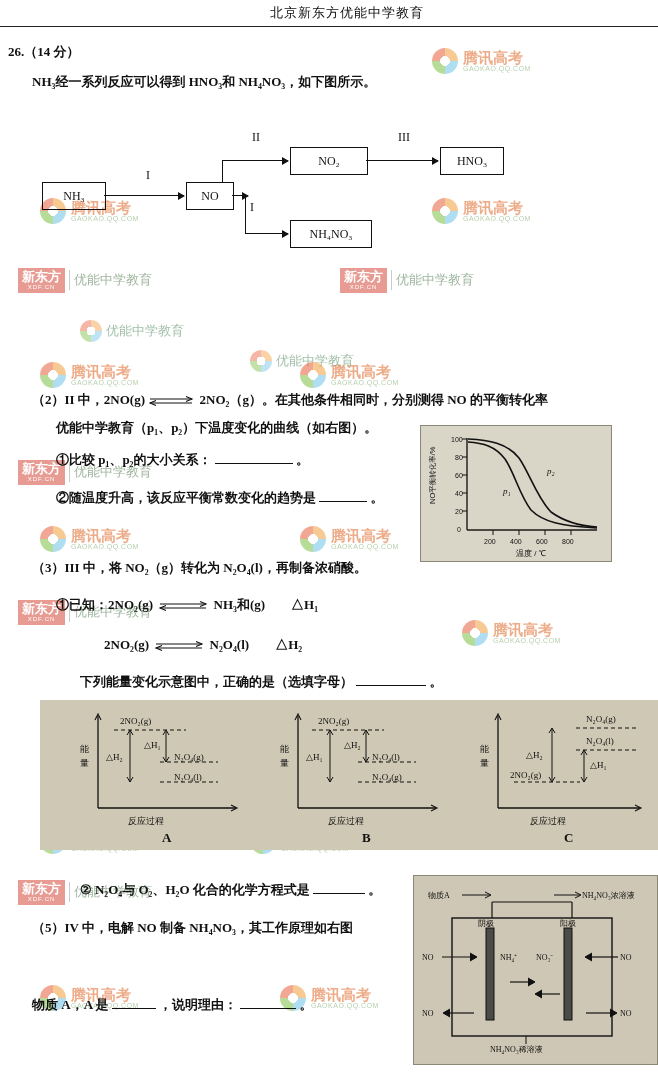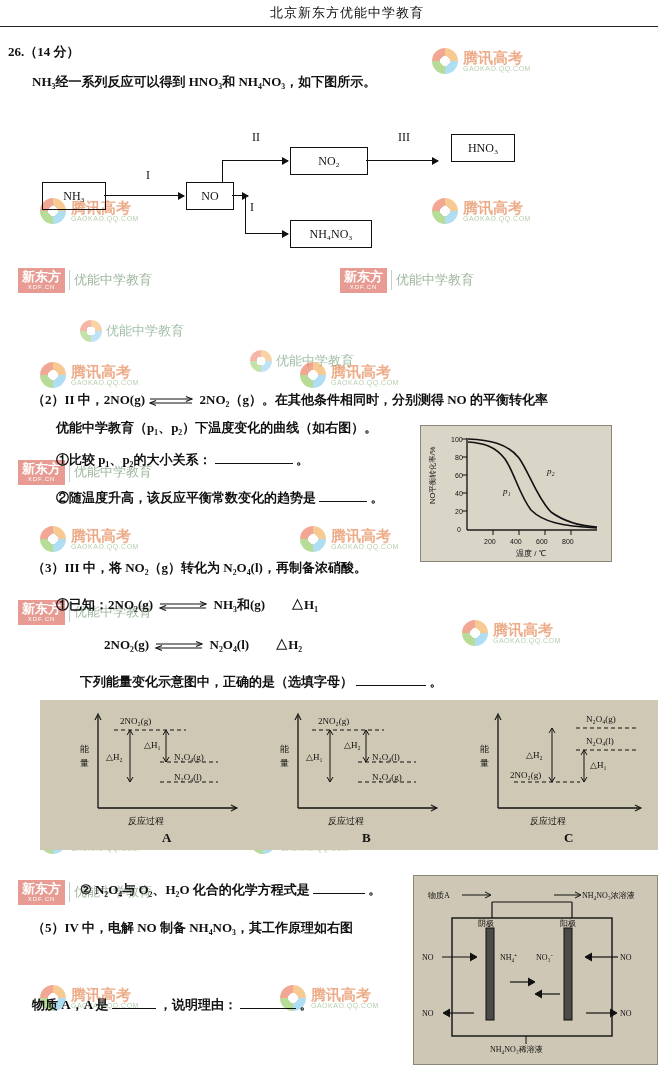--- a/index.html
+++ b/index.html
@@ -217,21 +217,21 @@
   <div class="flow">
 
     <div class="lbl" style="left:252px;top:10px;">II</div>
     <div class="lbl" style="left:398px;top:10px;">III</div>
     <div class="lbl" style="left:146px;top:48px;">I</div>
     <div class="lbl" style="left:250px;top:80px;">I</div>
 
     <div class="box" style="left:42px;top:62px;width:62px;height:26px;">NH₃</div>
     <div class="box" style="left:186px;top:62px;width:46px;height:26px;">NO</div>
     <div class="box" style="left:290px;top:27px;width:76px;height:26px;">NO₂</div>
-    <div class="box" style="left:440px;top:14px;width:62px;height:26px;margin-left:11px;">HNO₃</div>
+    <div class="box" style="left:440px;top:27px;width:62px;height:26px;">HNO₃</div>
     <div class="box" style="left:290px;top:100px;width:80px;height:26px;">NH₄NO₃</div>
 
     <div class="arrow" style="left:104px;top:75px;width:80px;"></div>
 
     <div class="varrow" style="left:222px;top:40px;height:23px;"></div>
     <div class="arrow" style="left:222px;top:40px;width:66px;"></div>
 
     <div class="arrow" style="left:366px;top:40px;width:72px;"></div>
 
     <div class="varrow" style="left:245px;top:75px;height:38px;"></div>

